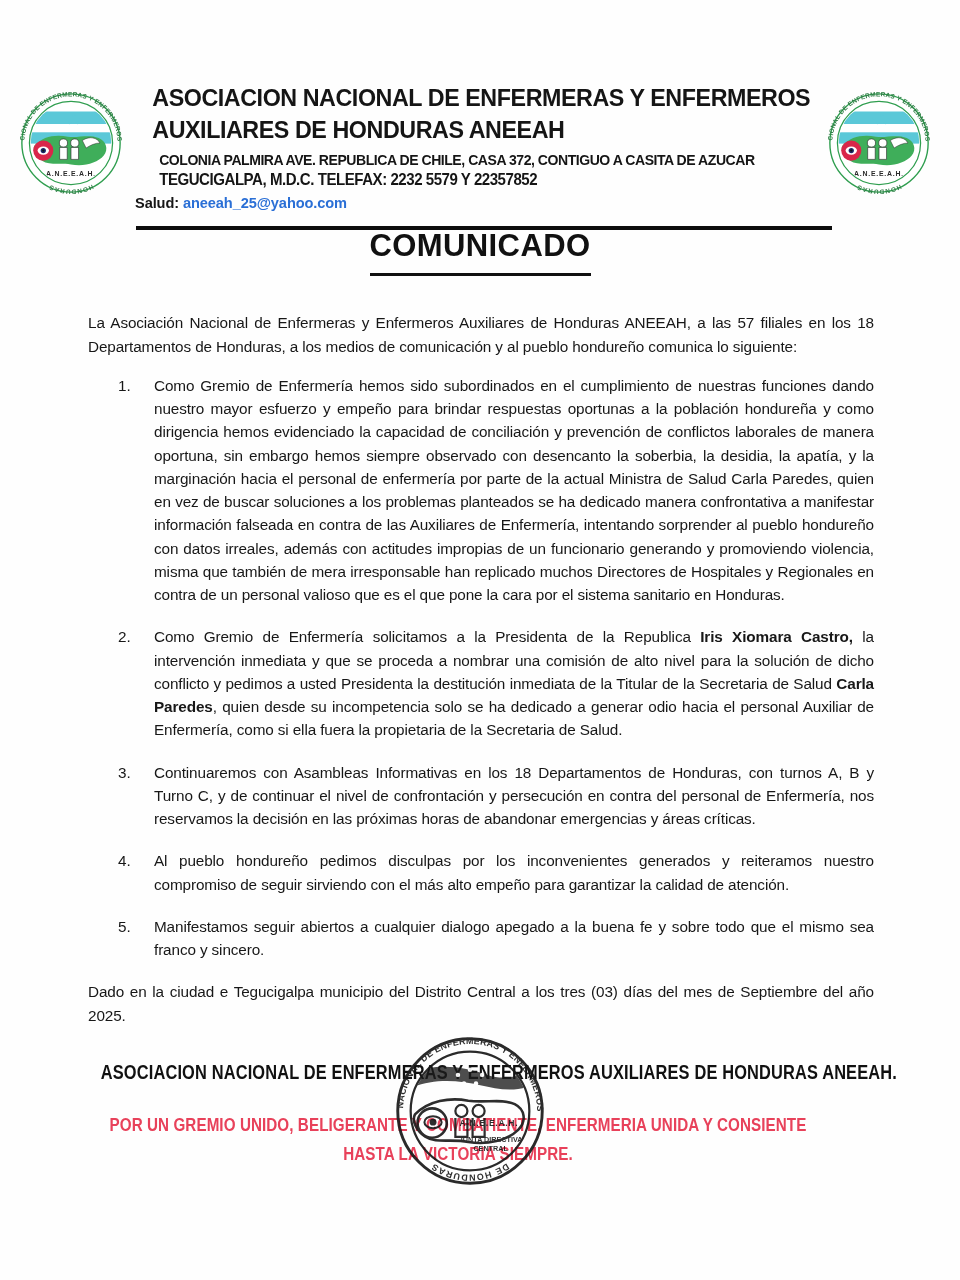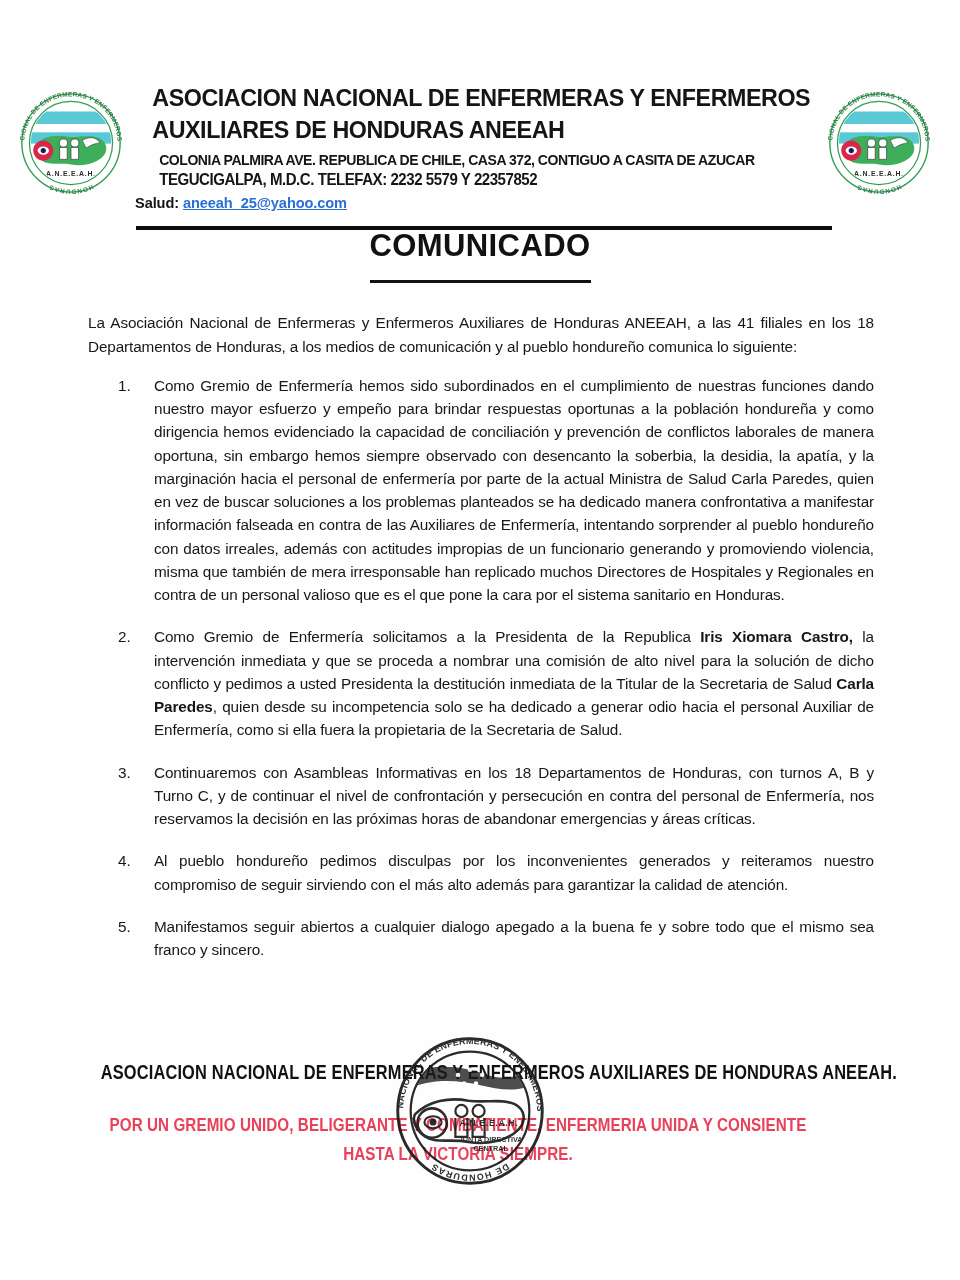--- a/index.html
+++ b/index.html
@@ -78,21 +78,20 @@
 
   .org-email {
     font-size: 14.6px;
     font-weight: bold;
     color: #151515;
     margin-top: 5px;
     letter-spacing: -0.1px;
   }
   .org-email .mail-link {
     color: #2a6fd6;
-    text-decoration: underline;
     font-weight: bold;
   }
 
   .header-rule {
     position: absolute;
     left: 136px;
     top: 226px;
     width: 696px;
     height: 4px;
     background: #0d0d0d;
@@ -106,21 +105,21 @@
     width: 960px;
     text-align: center;
   }
   .doc-title {
     display: inline-block;
     font-family: "Liberation Sans", sans-serif;
     font-weight: bold;
     font-size: 31px;
     letter-spacing: 0.4px;
     color: #111;
-    padding-bottom: 16px;
+    padding-bottom: 9px;
     border-bottom: 3.5px solid #111;
   }
 
   
   .body-block {
     position: absolute;
     top: 296px;
     left: 88px;
     width: 786px;
   }
@@ -353,46 +352,47 @@
 
     <div class="header-rule"></div>
   </div>
 
   <div class="doc-title-wrap">
     <div class="doc-title">COMUNICADO</div>
   </div>
 
   <div class="body-block">
 
-    <p class="intro">La Asociación Nacional de Enfermeras y Enfermeros Auxiliares de Honduras ANEEAH, a las 41 filiales en los 18 Departamentos de Honduras, a los medios de comunicación y al pueblo hondureño comunica lo siguiente:</p>
+    <p class="intro">La Asociación Nacional de Enfermeras y Enfermeros Auxiliares de Honduras ANEEAH, a las 57 filiales en los 18 Departamentos de Honduras, a los medios de comunicación y al pueblo hondureño comunica lo siguiente:</p>
 
     <ol class="clauses">
 
       <li>
         <span class="num">1.</span><span>Como Gremio de Enfermería hemos sido subordinados en el cumplimiento de nuestras funciones dando nuestro mayor esfuerzo y empeño para brindar respuestas oportunas a la población hondureña y como dirigencia hemos evidenciado la capacidad de conciliación y prevención de conflictos laborales de manera oportuna, sin embargo hemos siempre observado con desencanto la soberbia, la desidia, la apatía, y la marginación hacia el personal de enfermería por parte de la actual Ministra de Salud Carla Paredes, quien en vez de buscar soluciones a los problemas planteados se ha dedicado manera confrontativa a manifestar información falseada en contra de las Auxiliares de Enfermería, intentando sorprender al pueblo hondureño con datos irreales, además con actitudes impropias de un funcionario generando y promoviendo violencia, misma que también de mera irresponsable han replicado muchos Directores de Hospitales y Regionales en contra de un personal valioso que es el que pone la cara por el sistema sanitario en Honduras.</span><b></b><span></span><b></b><span></span>
       </li>
 
       <li>
         <span class="num">2.</span><span>Como Gremio de Enfermería solicitamos a la Presidenta de la Republica </span><b>Iris Xiomara Castro,</b><span> la intervención inmediata y que se proceda a nombrar una comisión de alto nivel para la solución de dicho conflicto y pedimos a usted Presidenta la destitución inmediata de la Titular de la Secretaria de Salud </span><b>Carla Paredes</b><span>, quien desde su incompetencia solo se ha dedicado a generar odio hacia el personal Auxiliar de Enfermería, como si ella fuera la propietaria de la Secretaria de Salud.</span>
       </li>
 
       <li>
         <span class="num">3.</span><span>Continuaremos con Asambleas Informativas en los 18 Departamentos de Honduras, con turnos A, B y Turno C, y de continuar el nivel de confrontación y persecución en contra del personal de Enfermería, nos reservamos la decisión en las próximas horas de abandonar emergencias y áreas críticas.</span><b></b><span></span><b></b><span></span>
       </li>
 
       <li>
-        <span class="num">4.</span><span>Al pueblo hondureño pedimos disculpas por los inconvenientes generados y reiteramos nuestro compromiso de seguir sirviendo con el más alto además para garantizar la calidad de atención.</span><b></b><span></span><b></b><span></span>
+        <span class="num">4.</span><span>Al pueblo hondureño pedimos disculpas por los inconvenientes generados y reiteramos nuestro compromiso de seguir sirviendo con el más alto empeño para garantizar la calidad de atención.</span><b></b><span></span><b></b><span></span>
       </li>
 
       <li>
         <span class="num">5.</span><span>Manifestamos seguir abiertos a cualquier dialogo apegado a la buena fe y sobre todo que el mismo sea franco y sincero.</span><b></b><span></span><b></b><span></span>
       </li>
 
     </ol>
 
+    <p class="closing">Dado en la ciudad e Tegucigalpa municipio del Distrito Central a los tres (03) días del mes de Septiembre del año 2025.</p>
   </div>
 
   <div class="sign-area">
     <div class="sign-line">ASOCIACION NACIONAL DE ENFERMERAS Y ENFERMEROS AUXILIARES DE HONDURAS ANEEAH.</div>
     <div class="slogan">
       <span class="l1">POR UN GREMIO UNIDO, BELIGERANTE Y COMBATIENTE, ENFERMERIA UNIDA Y CONSIENTE</span>
       <span class="l2">HASTA LA VICTORIA SIEMPRE.</span>
     </div>
   </div>
 

